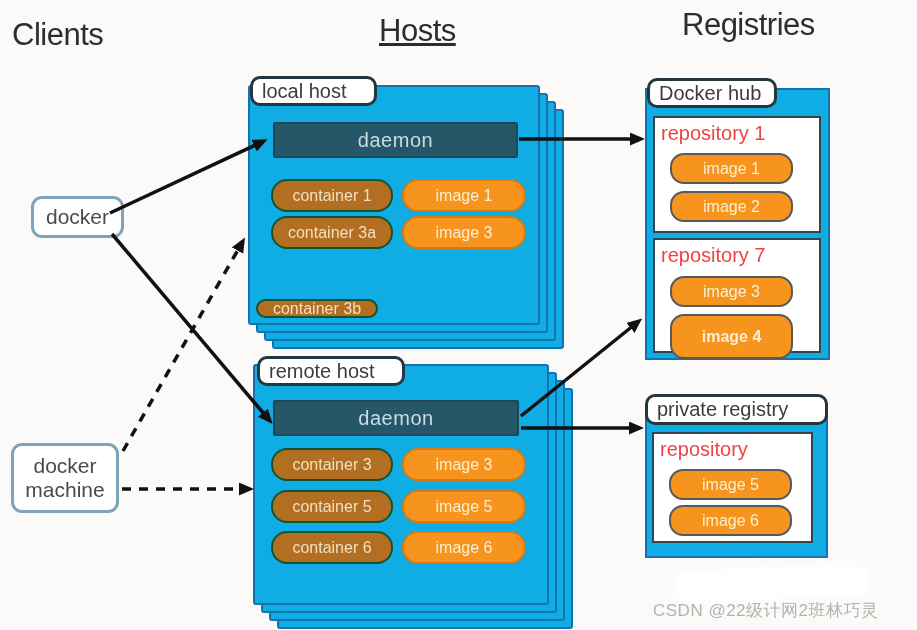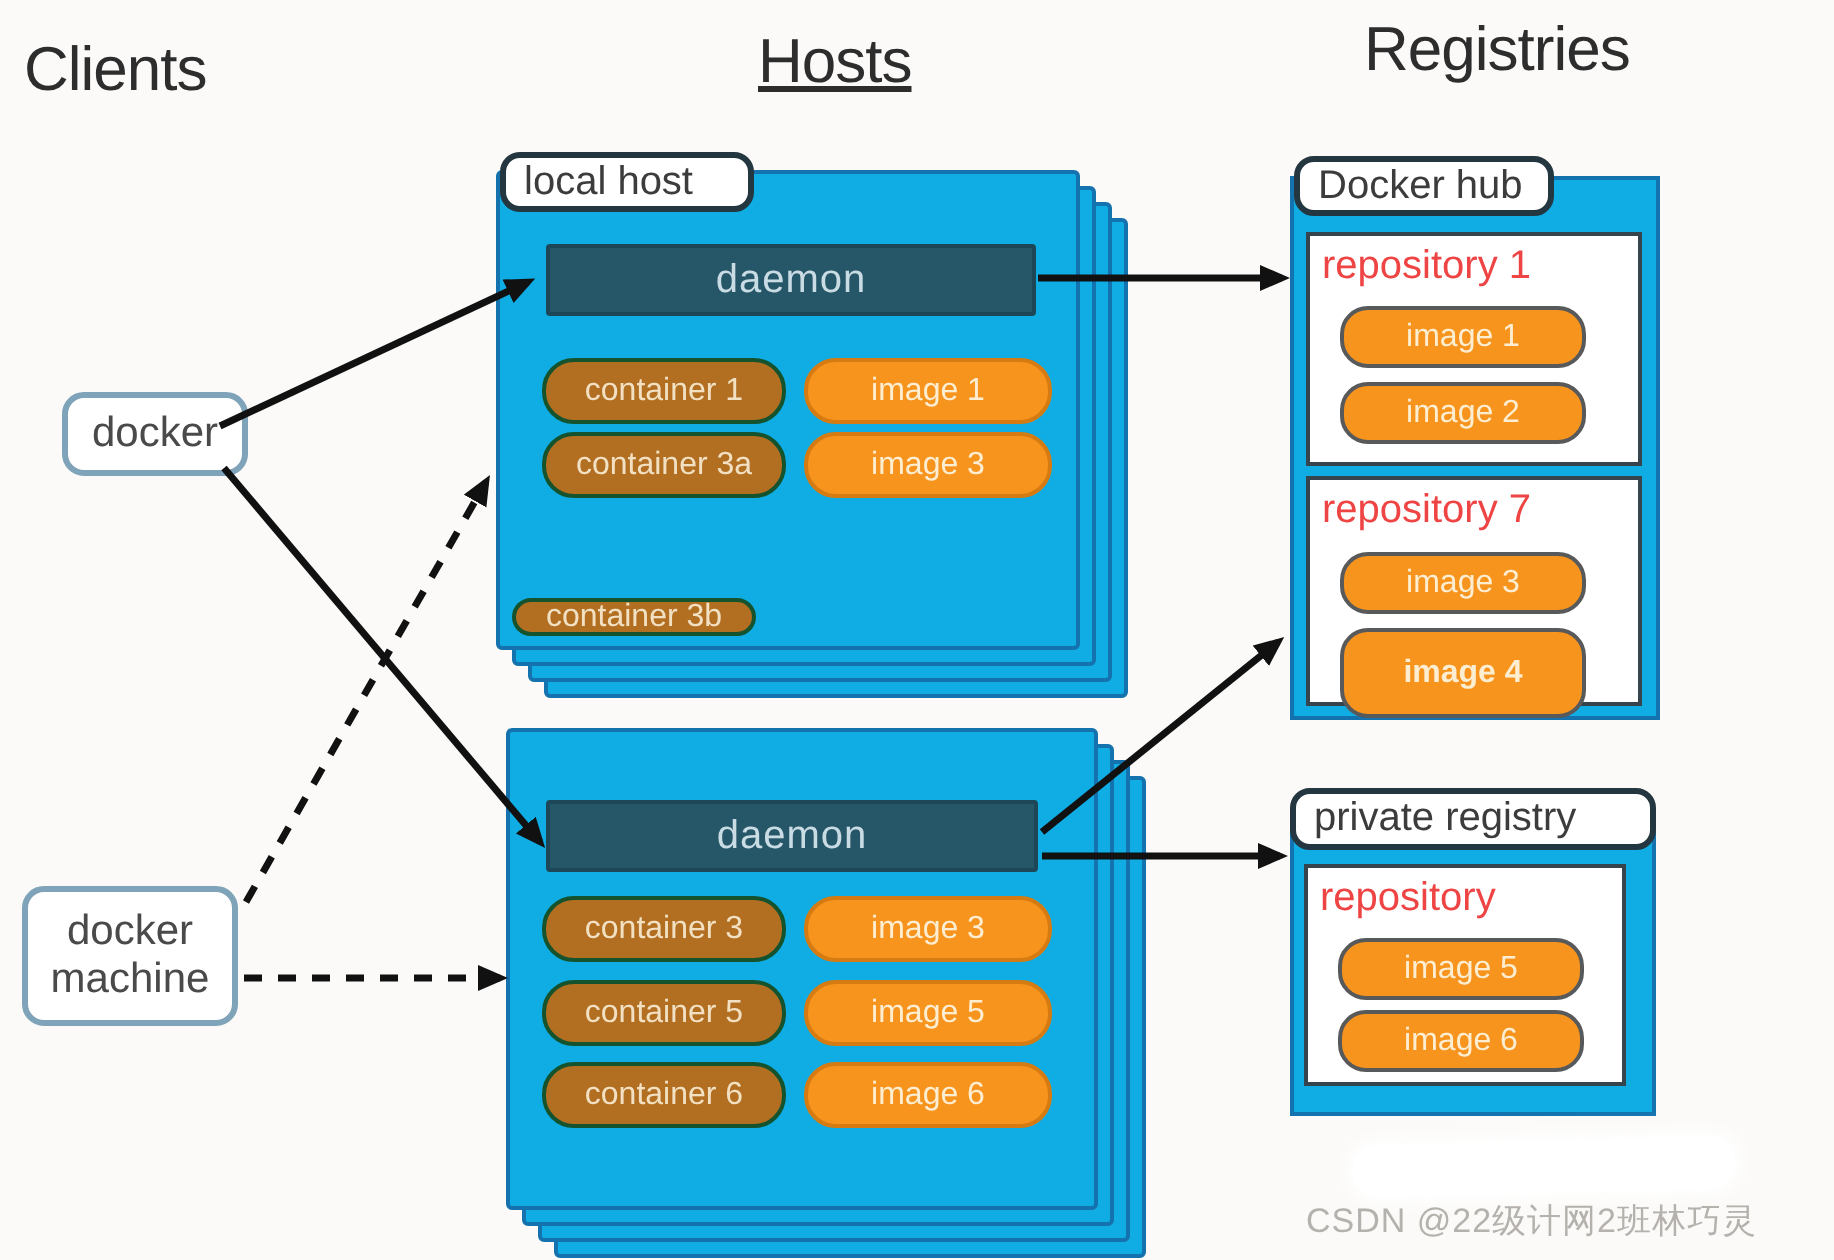--- a/index.html
+++ b/index.html
@@ -101,20 +101,23 @@
   <div class="abs pill pill-container" style="left:271px;top:179px;width:122px;height:33px;">container 1</div>
   <div class="abs pill pill-container" style="left:271px;top:216px;width:122px;height:33px;">container 3a</div>
   <div class="abs pill pill-container" style="left:256px;top:255px;width:122px;height:19px;margin-top:44px;">container 3b</div>
   <div class="abs pill pill-image" style="left:402px;top:179px;width:124px;height:33px;">image 1</div>
   <div class="abs pill pill-image" style="left:402px;top:216px;width:124px;height:33px;">image 3</div>
 
   <div class="abs sheet" style="left:277px;top:388px;width:296px;height:241px;"></div>
   <div class="abs sheet" style="left:269px;top:380px;width:296px;height:241px;"></div>
   <div class="abs sheet" style="left:261px;top:372px;width:296px;height:241px;"></div>
   <div class="abs sheet host-main" style="left:253px;top:364px;width:296px;height:241px;"></div>
+  <div class="abs tag-label" style="left:257px;top:356px;width:148px;height:30px;">
+    <span>remote host</span>
+  </div>
   <div class="abs daemon-bar" style="left:273px;top:400px;width:246px;height:36px;">
     <span>daemon</span>
   </div>
   <div class="abs pill pill-container" style="left:271px;top:448px;width:122px;height:33px;">container 3</div>
   <div class="abs pill pill-container" style="left:271px;top:490px;width:122px;height:33px;">container 5</div>
   <div class="abs pill pill-container" style="left:271px;top:531px;width:122px;height:33px;">container 6</div>
   <div class="abs pill pill-image" style="left:402px;top:448px;width:124px;height:33px;">image 3</div>
   <div class="abs pill pill-image" style="left:402px;top:490px;width:124px;height:33px;">image 5</div>
   <div class="abs pill pill-image" style="left:402px;top:531px;width:124px;height:33px;">image 6</div>
 

